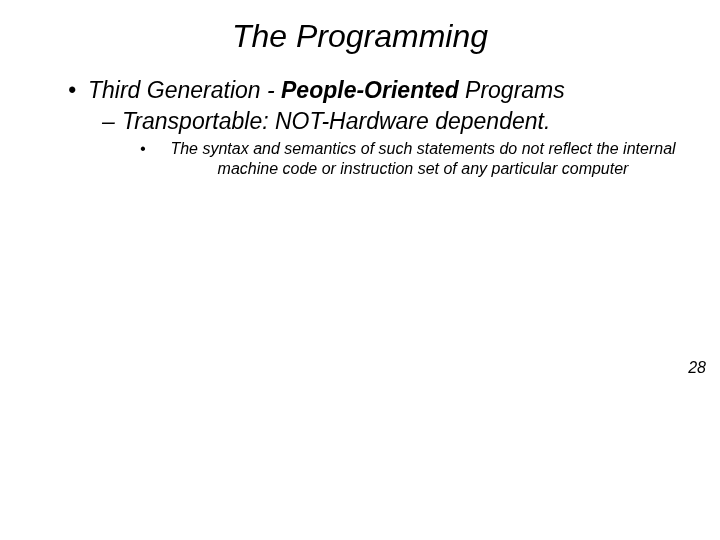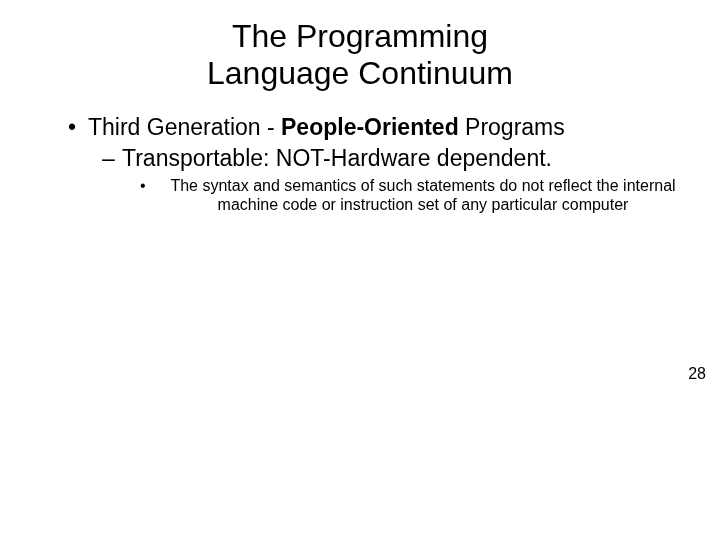--- a/index.html
+++ b/index.html
@@ -11,20 +11,21 @@
     font-family: Arial, Helvetica, sans-serif;
     color: #000000;
     position: relative;
     overflow: hidden;
   }
   .slide {
     width: 720px;
     height: 387px;
     position: relative;
     box-sizing: border-box;
+    font-style: italic;
   }
   .title {
     text-align: center;
     font-size: 32px;
     line-height: 1.15;
     padding-top: 18px;
     font-weight: normal;
   }
   .body {
     padding: 22px 30px 0 30px;
@@ -65,32 +66,31 @@
   .lvl3::before {
     content: "•";
     position: absolute;
     left: 78px;
     top: 0;
   }
   .bold { font-weight: bold; }
   .pagenum {
     position: absolute;
     right: 14px;
-    bottom: 4px;
+    bottom: 10px;
     font-size: 16px;
   }
 </style>
 </head>
 <body>
 
 <div class="slide">
 
   <div class="title">
     <span>The Programming</span><br>
-    <span>Language Continuum</span>
   </div>
 
   <div class="body">
 
     <div class="lvl1">
       <span>Third Generation - </span><span class="bold">People-Oriented</span><span> Programs</span>
     </div>
 
     <div class="lvl2">
       <span>Transportable: NOT-Hardware dependent.</span>

